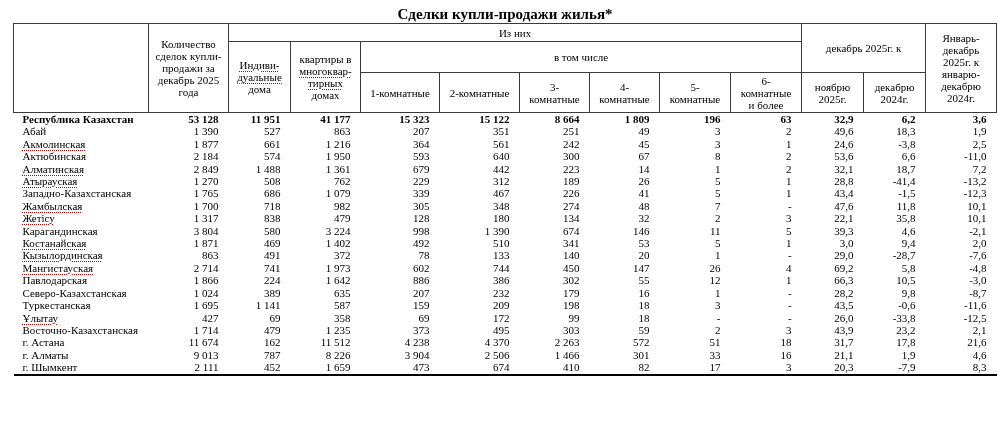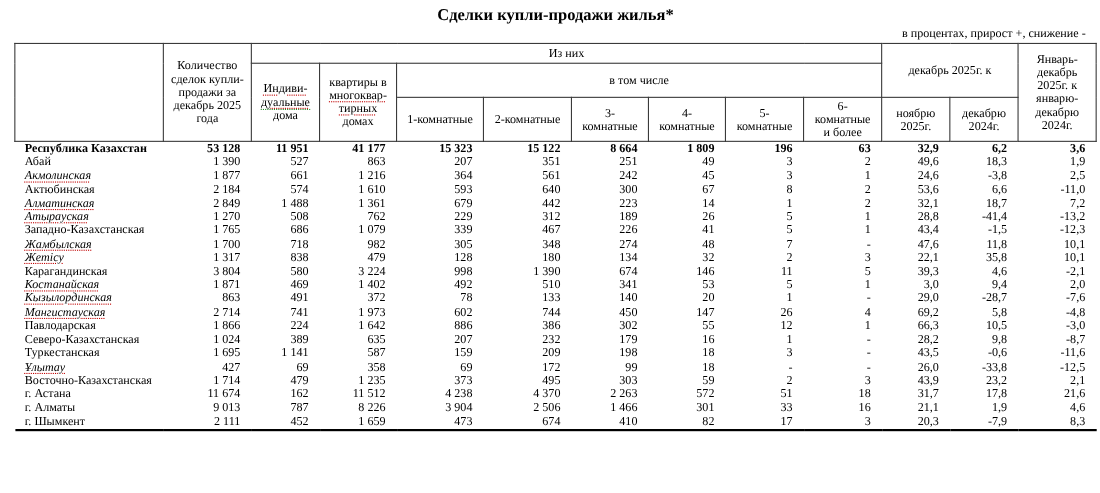--- a/index.html
+++ b/index.html
@@ -11,33 +11,32 @@
   table{border-collapse:collapse;table-layout:fixed;margin-left:13px;width:983px;border-bottom:2px solid #000;}
   thead th{border:1px solid #3a3a3a;font-weight:normal;font-size:11px;line-height:12px;
            text-align:center;vertical-align:middle;white-space:pre-line;padding:1px 2px;}
   thead tr.r1 th{height:15px;}
   thead tr.r2 th.tall{height:28px;}
   thead tr.r3 th{height:37px;}
   tbody td{font-size:11px;line-height:12.4px;height:12.4px;padding:0;vertical-align:middle;}
   td.region{padding-left:9px;white-space:nowrap;}
   td.num{text-align:right;padding-right:10px;white-space:nowrap;}
   tr.bold td{font-weight:bold;}
-  .misspell{text-decoration:underline dotted #c00000;text-decoration-thickness:1px;text-underline-offset:2px;font-style:italic;}
+  .misspell{text-decoration:underline dotted #c00000;text-decoration-thickness:1px;text-underline-offset:2px;}
   .sp-red{text-decoration:underline dotted #c00000;text-decoration-thickness:1px;text-underline-offset:2px;}
   .sp-green{border-bottom:1px dotted #2e8b2e;padding-bottom:0px;}
   .footnote{font-size:11px;line-height:13px;margin:3px 0 0 15px;}
   .copyright{font-size:10.5px;font-style:italic;color:#222;margin-top:16px;margin-left:400px;width:560px;text-align:center;}
 </style>
 </head>
 <body>
 
 <div class="page">
 
   <div class="title">Сделки купли-продажи жилья*</div>
-  <div class="unit-note">в процентах, прирост +, снижение -</div>
 
   <table>
     <colgroup>
       <col style="width:135px">
         <col style="width:80px">
         <col style="width:62px">
         <col style="width:70px">
       <col style="width:79px">
         <col style="width:80px">
         <col style="width:70px">
@@ -131,21 +130,21 @@
           <td class="num">3</td>
           <td class="num">1</td>
           <td class="num">24,6</td>
           <td class="num">-3,8</td>
           <td class="num">2,5</td>
         </tr>
         <tr>
           <td class="region"><span>Актюбинская</span></td>
           <td class="num">2 184</td>
           <td class="num">574</td>
-          <td class="num">1 610</td>
+          <td class="num">1 950</td>
           <td class="num">593</td>
           <td class="num">640</td>
           <td class="num">300</td>
           <td class="num">67</td>
           <td class="num">8</td>
           <td class="num">2</td>
           <td class="num">53,6</td>
           <td class="num">6,6</td>
           <td class="num">-11,0</td>
         </tr>

